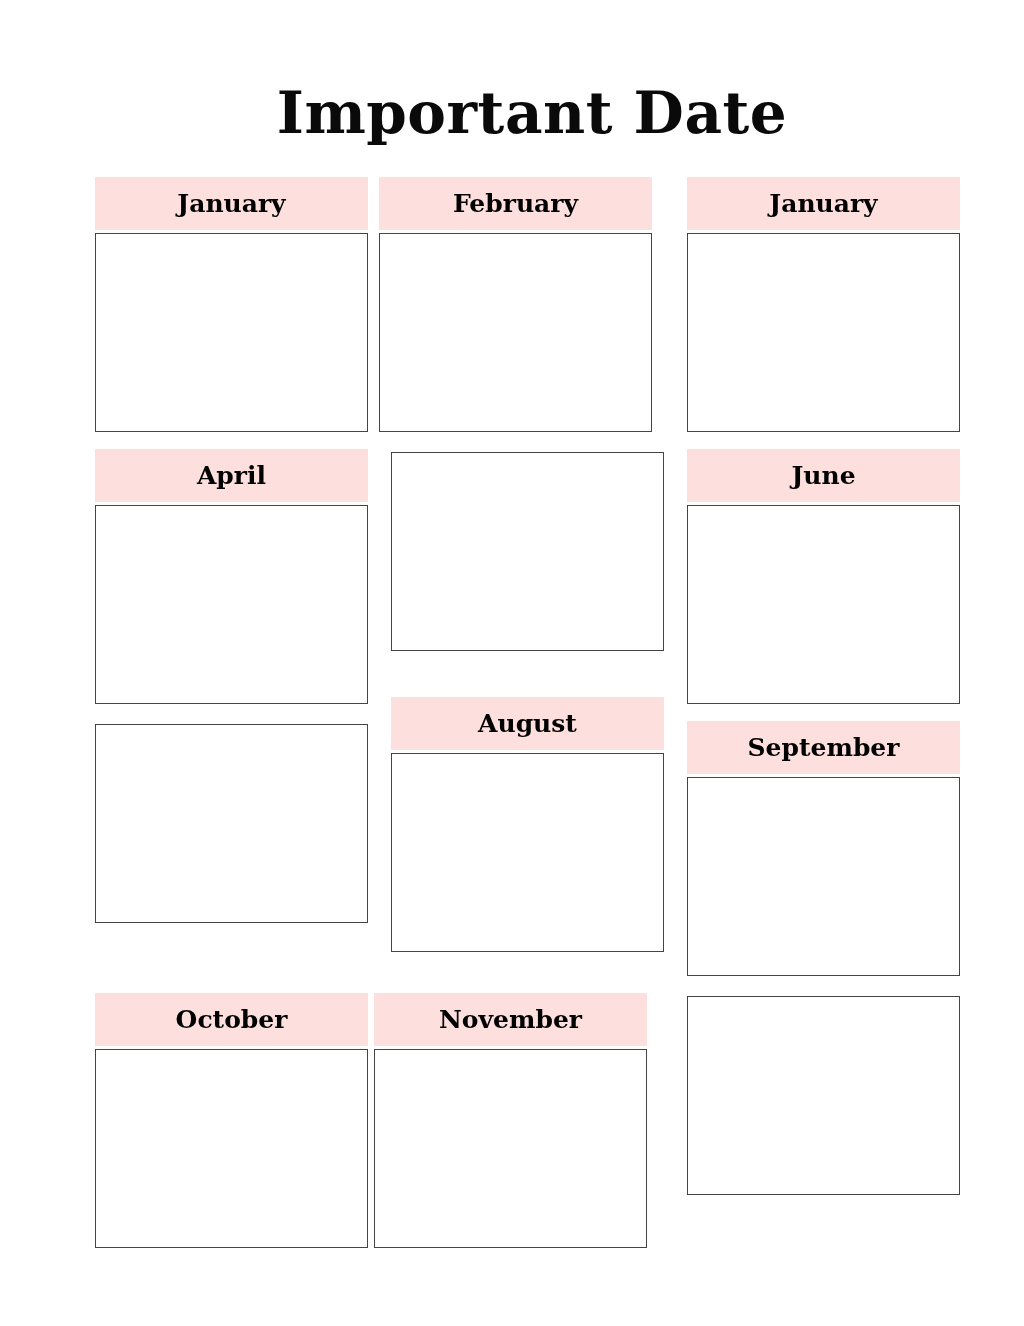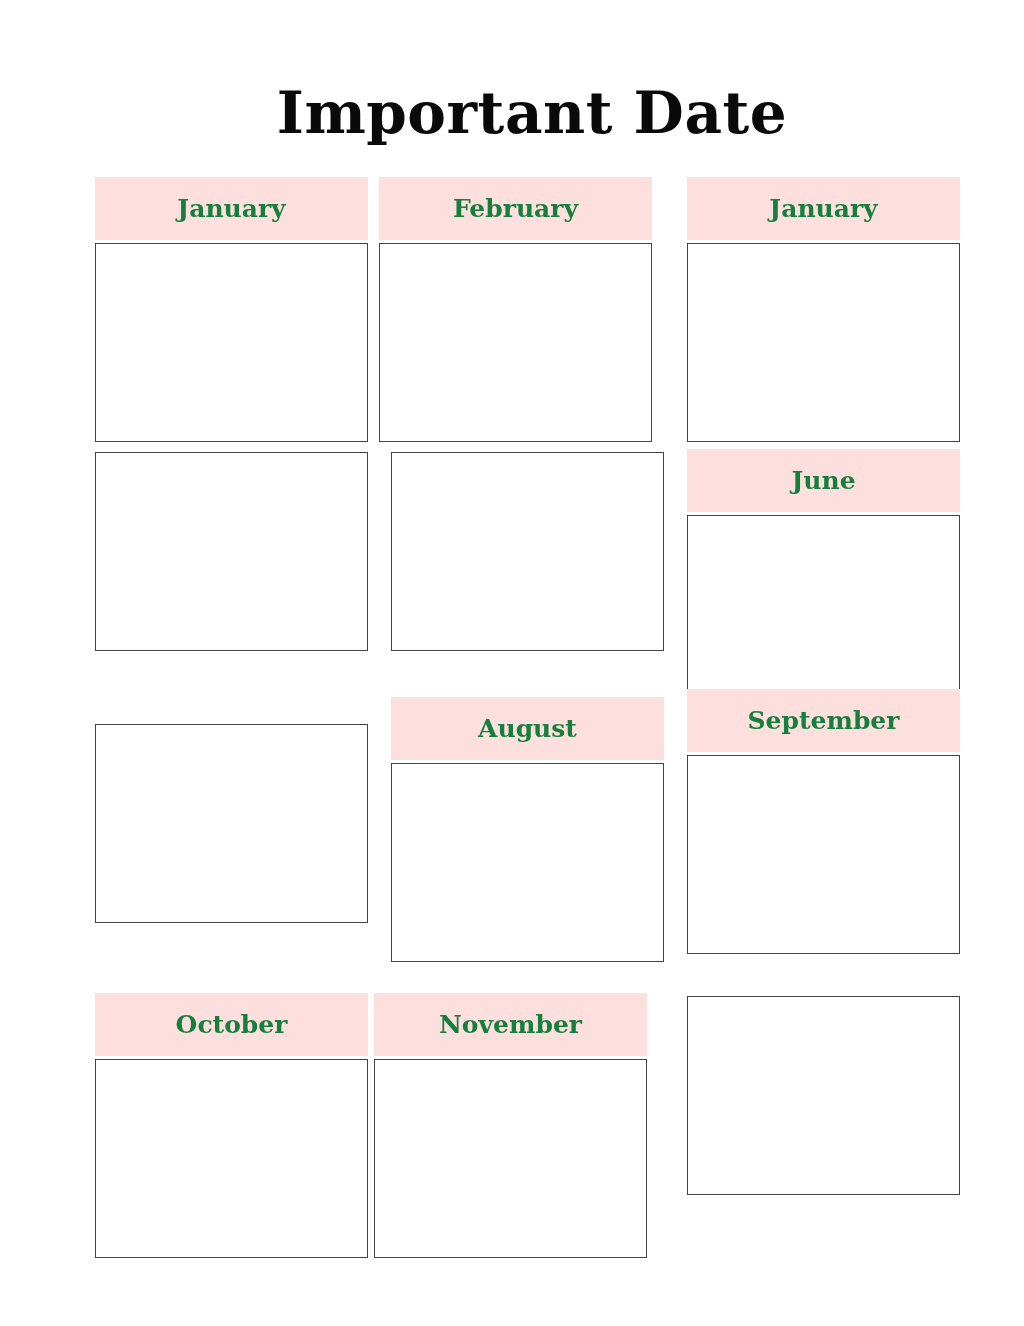--- a/index.html
+++ b/index.html
@@ -7,24 +7,24 @@
     .title {
       position: absolute; left: 0; top: 78px; width: 1064px;
       text-align: center;
       font-family: "DejaVu Serif", serif; font-weight: bold;
       font-size: 58px; line-height: 70px; color: #0a0a0a;
       letter-spacing: 0.5px;
     }
     .grid { position: absolute; left: 95px; top: 177px; }
     .cell { position: absolute; width: 273px; }
     .hdr {
-      height: 63px; background: #fddfde;
+      height: 53px; background: #fddfde;
       display: flex; align-items: center; justify-content: center;
       font-family: "DejaVu Serif", serif; font-weight: bold;
-      font-size: 25px; color: #15803d;
+      font-size: 25px; color: #000000;
     }
     .box {
       margin-top: 3px; height: 199px; box-sizing: border-box;
       border: 1.5px solid #444; background: #fff;
     }
   </style>
 </head>
 <body>
 
 <div class="title">Important Date</div>
@@ -37,38 +37,39 @@
   <div class="cell" style="left:284px;top:0">
     <div class="hdr">February</div>
     <div class="box"></div>
   </div>
   <div class="cell" style="left:592px;top:0">
     <div class="hdr">January</div>
     <div class="box"></div>
   </div>
 
   <div class="cell" style="left:0;top:272px">
+    <div class="hdr">April</div>
     <div class="box"></div>
   </div>
   <div class="cell" style="left:296px;top:272px">
     <div class="box"></div>
   </div>
   <div class="cell" style="left:592px;top:272px">
     <div class="hdr">June</div>
     <div class="box"></div>
   </div>
 
   <div class="cell" style="left:0;top:544px">
     <div class="box"></div>
   </div>
   <div class="cell" style="left:296px;top:520px">
     <div class="hdr">August</div>
     <div class="box"></div>
   </div>
-  <div class="cell" style="left:592px;top:512px">
+  <div class="cell" style="left:592px;top:544px">
     <div class="hdr">September</div>
     <div class="box"></div>
   </div>
 
   <div class="cell" style="left:0;top:816px">
     <div class="hdr">October</div>
     <div class="box"></div>
   </div>
   <div class="cell" style="left:279px;top:816px">
     <div class="hdr">November</div>

